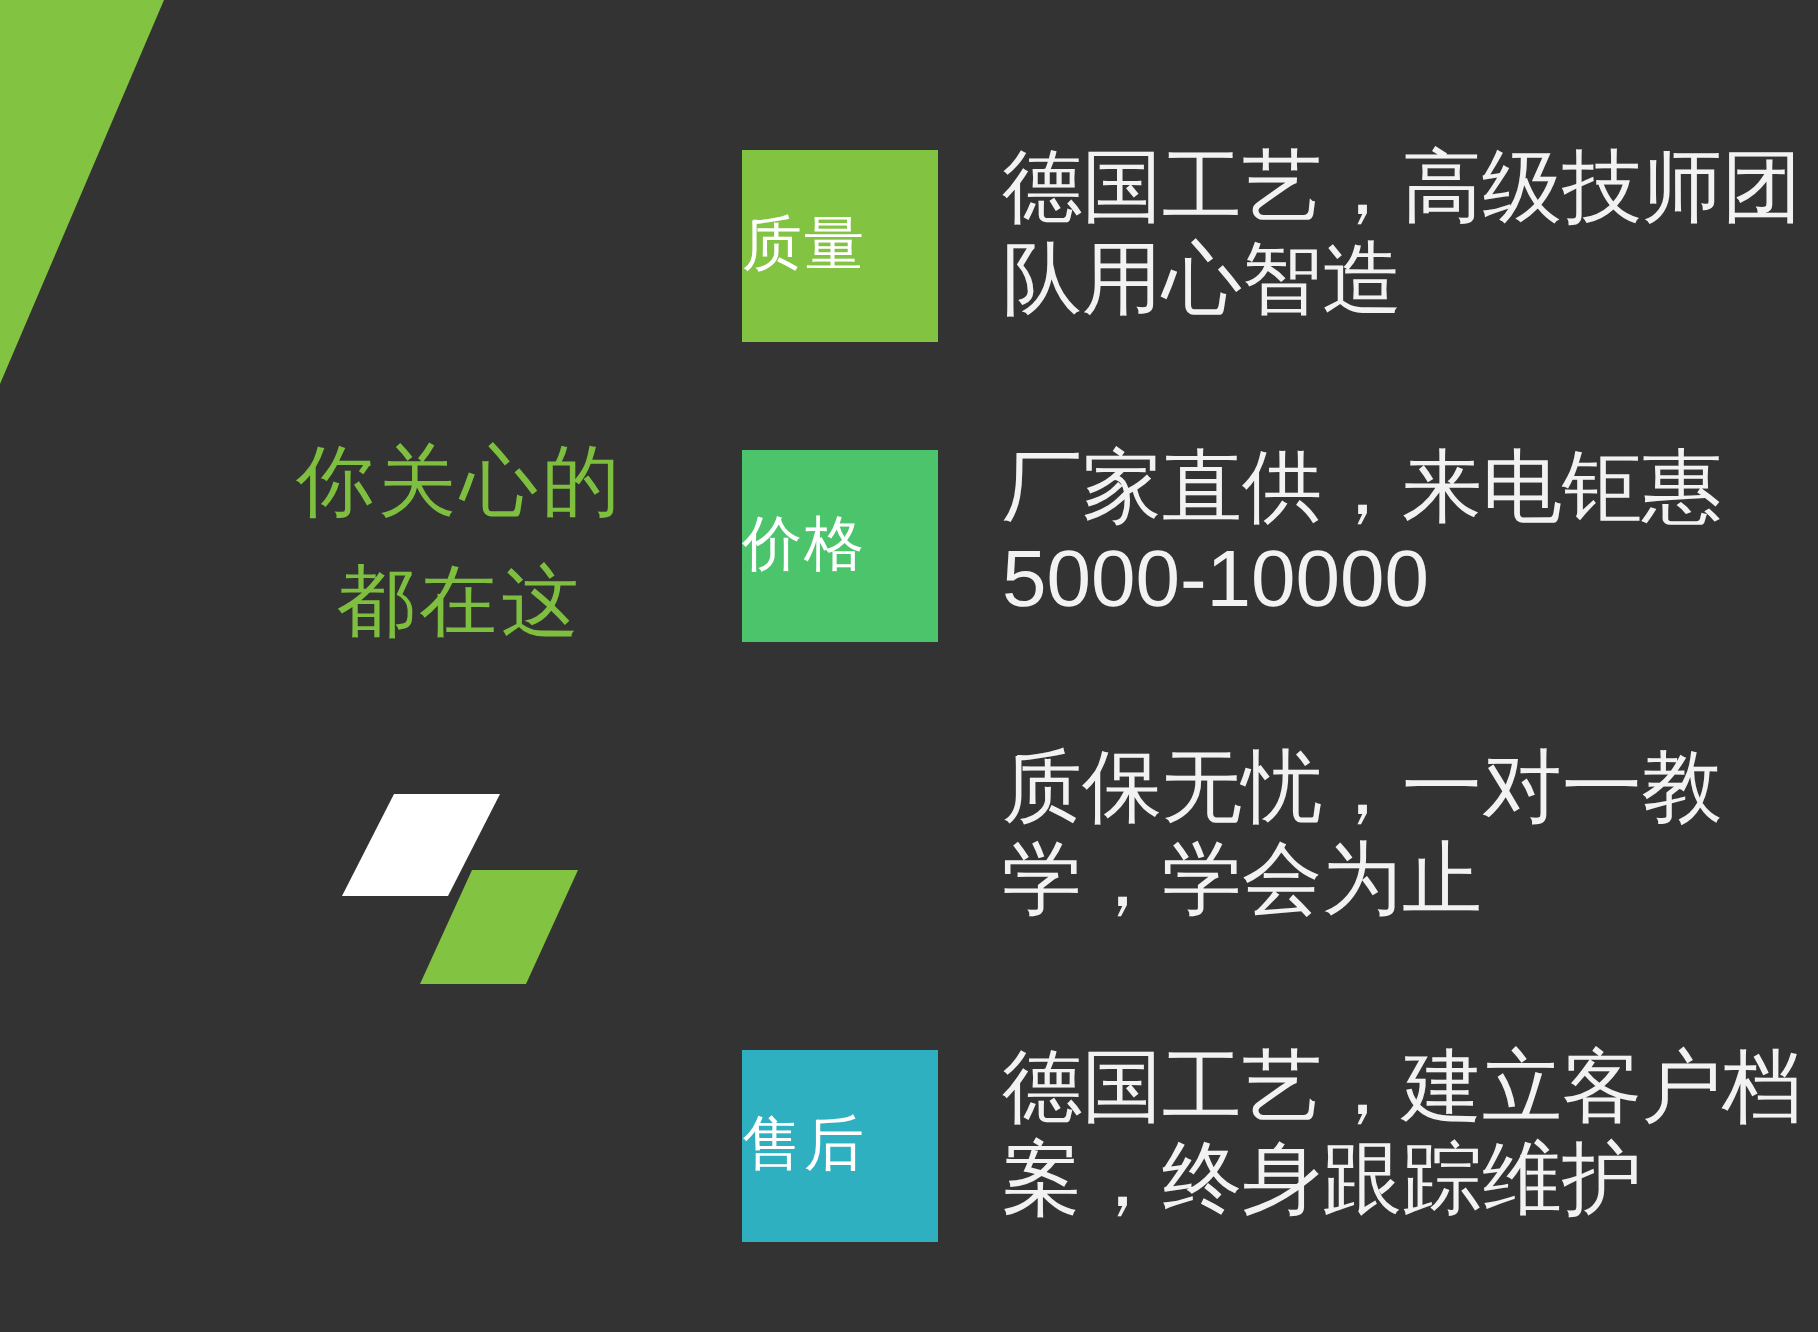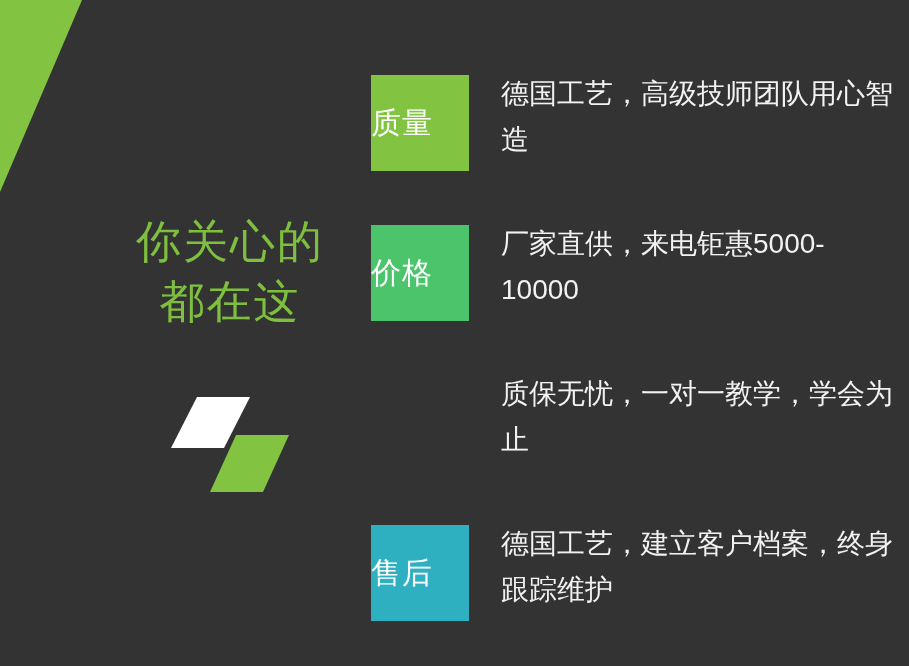--- a/index.html
+++ b/index.html
@@ -31,21 +31,21 @@
     border-bottom: 192px solid transparent;
   }
   
   #headline {
     position: absolute;
     left: 96px;
     top: 212px;
     width: 268px;
     text-align: center;
     color: #7FBF3F;
-    font-size: 45px;
+    font-size: 39px;
     line-height: 60px;
     letter-spacing: 2px;
     white-space: pre-line;
   }
   
   #logo-mark {
     position: absolute;
     left: 170px;
     top: 388px;
     width: 120px;
@@ -83,21 +83,21 @@
     font-size: 30px;
     letter-spacing: 1px;
     line-height: 1;
   }
   .feature-text {
     position: absolute;
     left: 130px;
     top: -4px;
     width: 400px;
     color: #f2f2f2;
-    font-size: 28px;
+    font-size: 40px;
     line-height: 46px;
     letter-spacing: 0px;
   }
 </style>
 </head>
 <body>
 
 <div id="slide">
 
   <div id="corner-triangle"></div>

